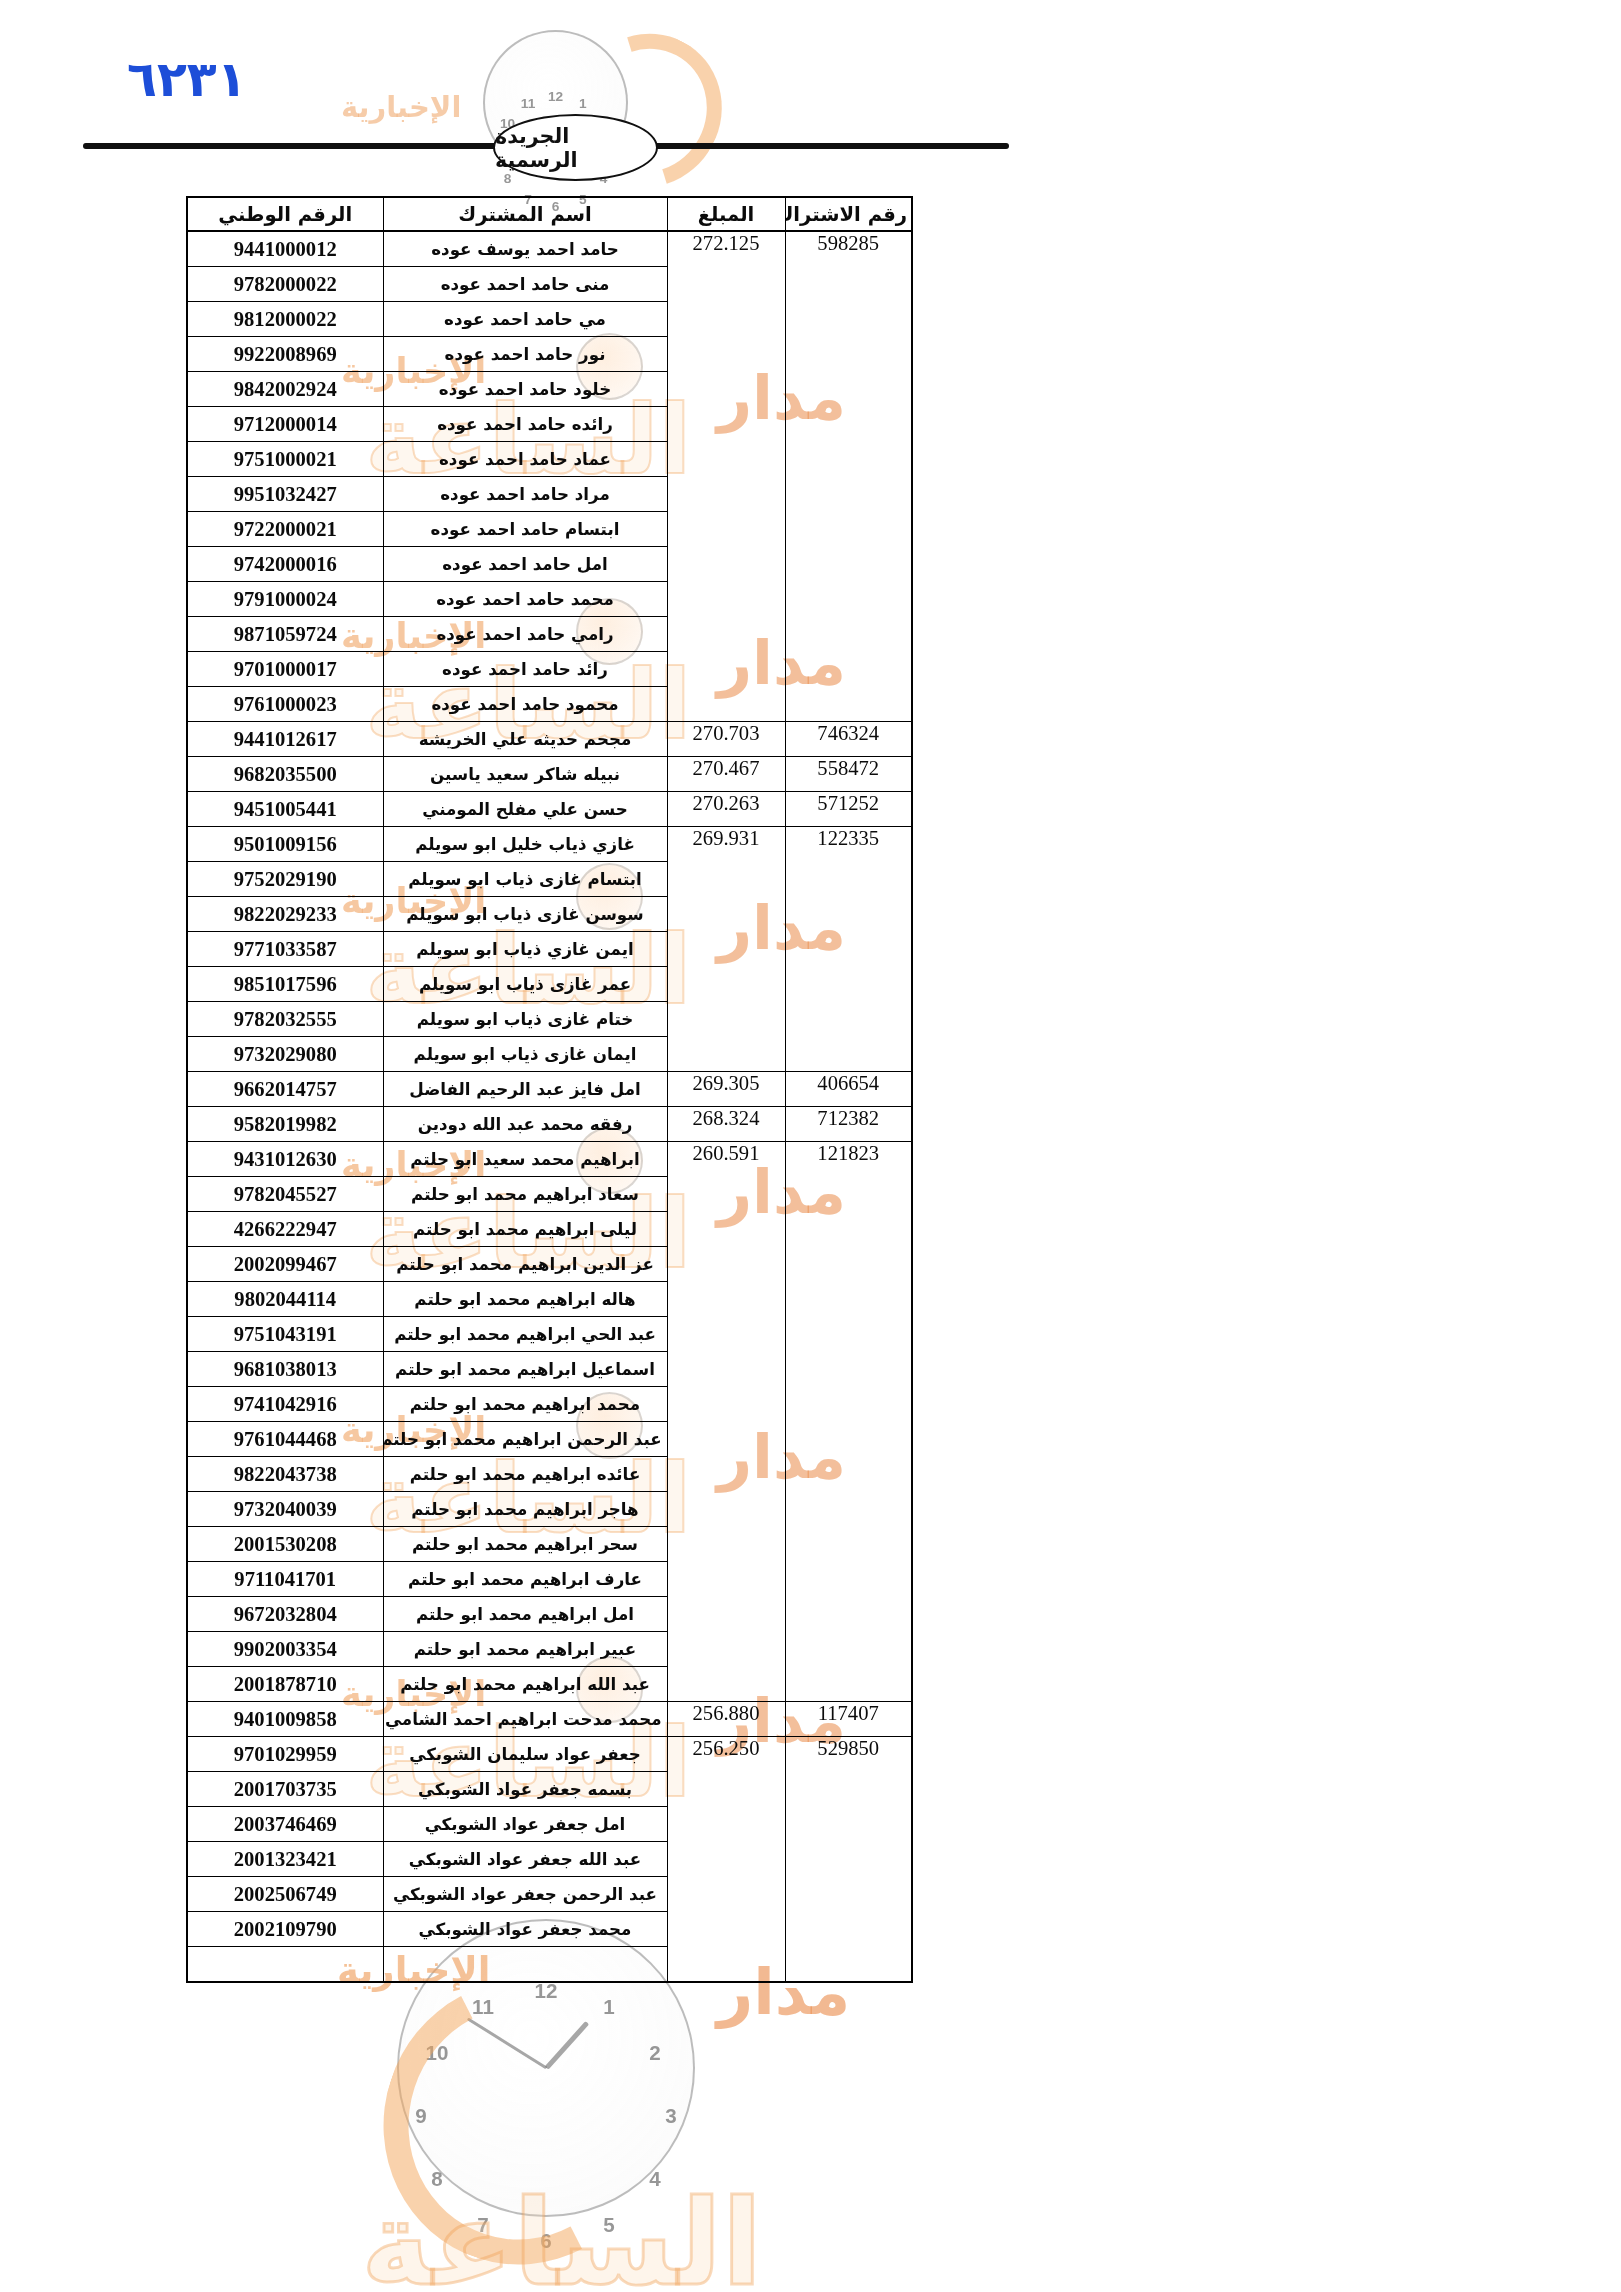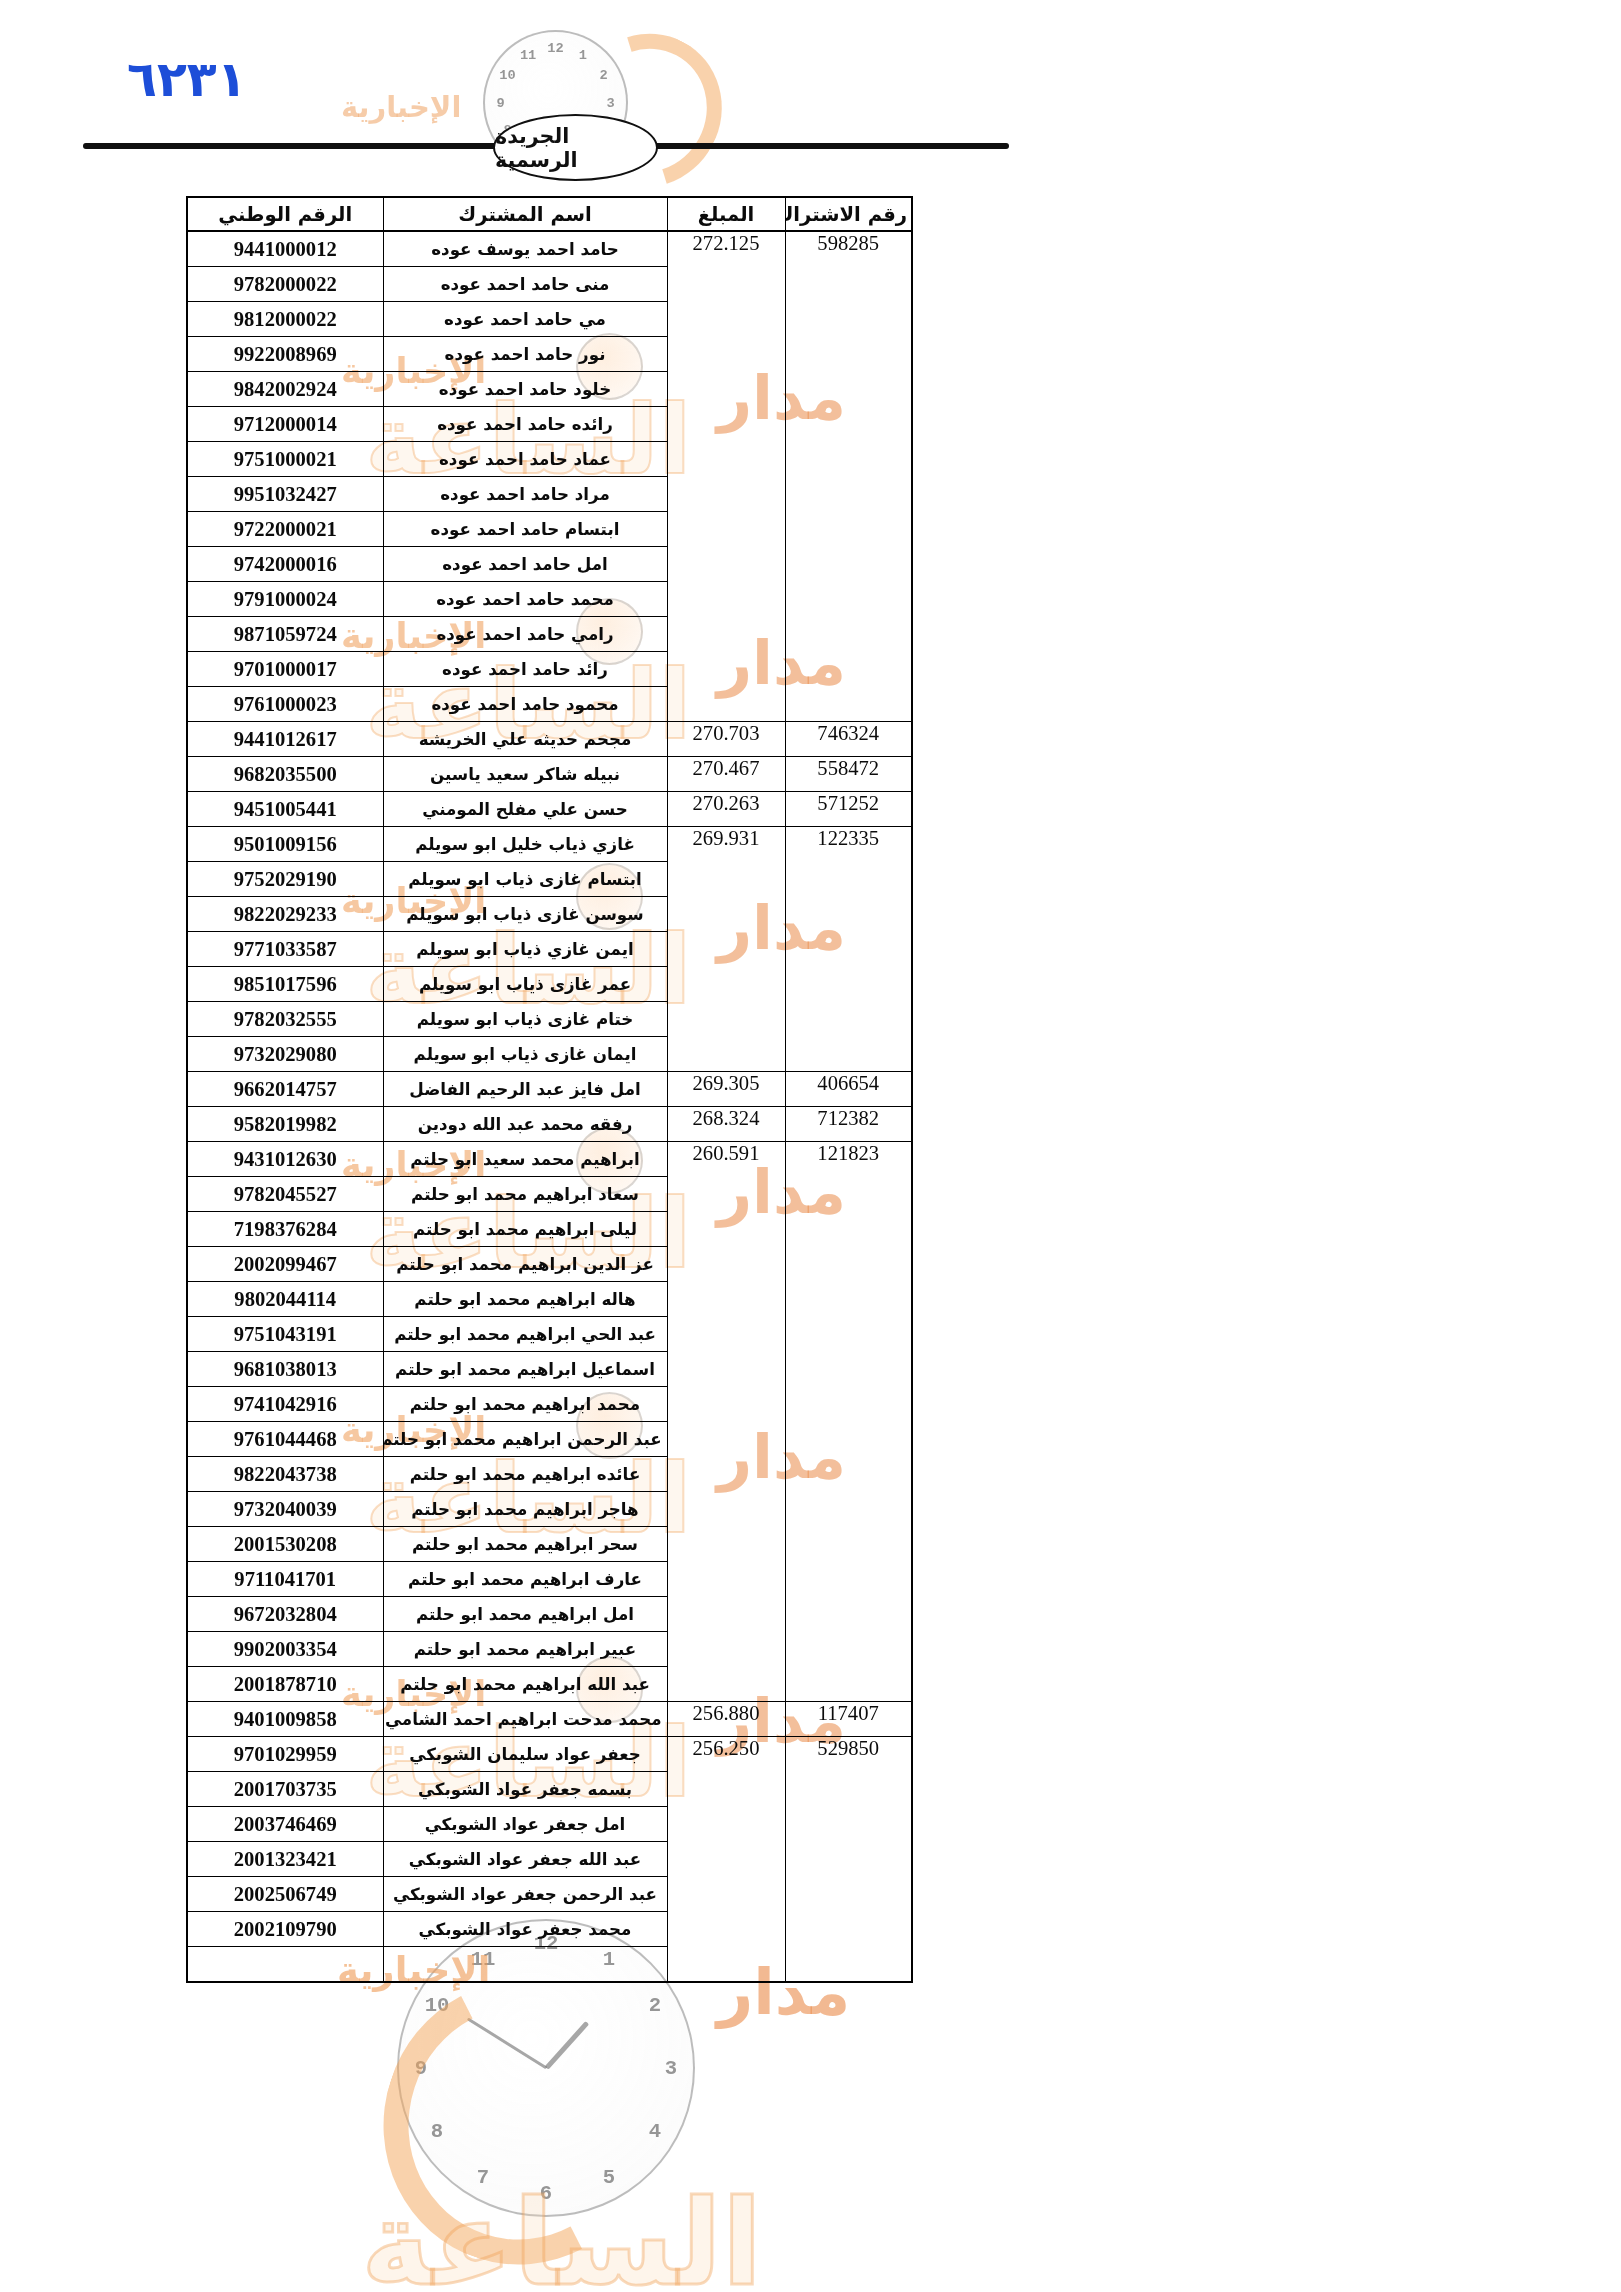--- a/index.html
+++ b/index.html
@@ -65,22 +65,23 @@
     border:2px solid rgba(150,150,150,.35);
     background:radial-gradient(circle at 40% 35%, rgba(252,200,150,.30), rgba(252,200,150,.08));
   }
   .wm-clock{
     position:absolute;border-radius:50%;
     border:2.9px solid rgba(110,110,110,.45);
     background:radial-gradient(circle at 45% 40%, rgba(255,255,255,.0), rgba(200,200,200,.08));
   }
   .clock-num{
     position:absolute;transform:translate(-50%,-50%);
-    color:rgba(95,95,95,.65);font-family:Liberation Mono, monospace;font-weight:700;
+    color:rgba(95,95,95,.65);font-family:Liberation Sans, sans-serif;font-weight:700;
     font-size:1em;
+    margin-top:48px;
   }
   .clock-top{left:483px;top:30px;width:141px;height:141px;font-size:13.7px;z-index:1;}
   .clock-bottom{left:397px;top:1919px;width:294px;height:294px;font-size:20.6px;}
   .hand{position:absolute;background:rgba(80,80,80,.5);transform-origin:50% 100%;border-radius:2px;}
   .hand-hour{width:4.9px;height:61px;left:calc(50% - 2.5px);top:calc(50% - 61px);transform:rotate(42deg);}
   .hand-min{width:2.9px;height:93px;left:calc(50% - 1.5px);top:calc(50% - 93px);transform:rotate(-58deg);}
   .crescent{
     position:absolute;border-radius:50%;border-style:solid;border-color:rgba(244,166,90,.5);
     background:transparent;
   }
@@ -329,21 +330,21 @@
         <td class="col-amt" rowspan="16">260.591</td>
         <td class="col-name">ابراهيم محمد سعيد ابو حلتم</td>
         <td class="col-nat">9431012630</td>
       </tr>
       <tr>
         <td class="col-name">سعاد ابراهيم محمد ابو حلتم</td>
         <td class="col-nat">9782045527</td>
       </tr>
       <tr>
         <td class="col-name">ليلى ابراهيم محمد ابو حلتم</td>
-        <td class="col-nat">7198376284</td>
+        <td class="col-nat">4266222947</td>
       </tr>
       <tr>
         <td class="col-name">عز الدين ابراهيم محمد ابو حلتم</td>
         <td class="col-nat">2002099467</td>
       </tr>
       <tr>
         <td class="col-name">هاله ابراهيم محمد ابو حلتم</td>
         <td class="col-nat">9802044114</td>
       </tr>
       <tr>

